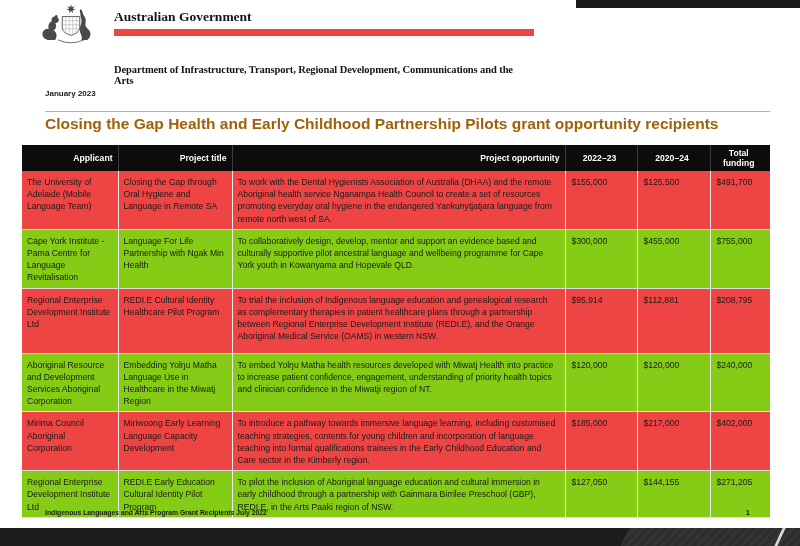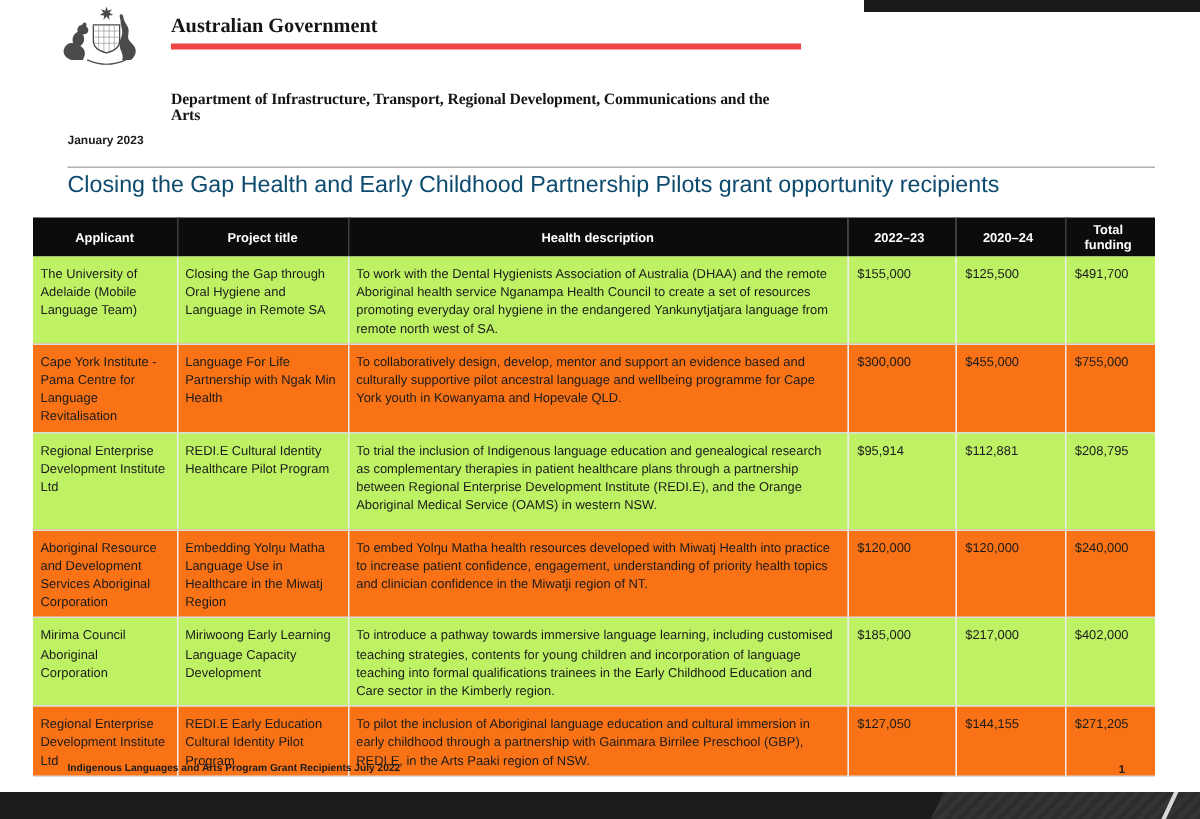--- a/index.html
+++ b/index.html
@@ -6,41 +6,41 @@
   body { width:800px; height:546px; background:#ffffff; font-family:"Liberation Sans", sans-serif; }
   .page { position:relative; width:800px; height:546px; background:#ffffff; overflow:hidden; }
 
   
   .top-right-bar { position:absolute; left:576px; top:0; width:224px; height:8px; background:#1a1a1a; }
 
   
   .gov-header { position:absolute; left:36px; top:3px; display:flex; align-items:flex-start; }
   .crest { width:70px; height:54px; flex:0 0 auto; }
   .gov-text { margin-left:8px; padding-top:6px; width:420px; }
-  .gov-name { font-family:"Liberation Serif", serif; font-weight:bold; font-size:13.5px; color:#151515; padding-bottom:4px; border-bottom:4px solid #ef4444; }
+  .gov-name { font-family:"Liberation Serif", serif; font-weight:bold; font-size:13.5px; color:#151515; padding-bottom:4px; border-bottom:7px solid #ef4444; }
   .dept-name { font-family:"Liberation Serif", serif; font-weight:bold; font-size:10.5px; color:#151515; padding-top:4px; letter-spacing:-0.1px;margin-top:24px; }
 
   .doc-date { position:absolute; left:45px; top:89px; font-size:8px; font-weight:bold; color:#1a1a1a; }
   .date-rule { position:absolute; left:45px; top:111px; width:725px; height:1px; background:#b0b0b0; }
-  .doc-title { position:absolute; left:45px; top:115px; margin:0; font-size:15.5px; font-weight:400; color:#0c4a6e; letter-spacing:0; }
+  .doc-title { position:absolute; left:45px; top:115px; margin:0; font-size:15.5px; font-weight:700; color:#a16207; letter-spacing:0; }
 
   
   .grant-table { position:absolute; left:22px; top:145px; width:748px; border-collapse:collapse; table-layout:fixed; }
   .grant-table th {
     background:#0c0c0c; color:#ffffff; font-size:8.6px; font-weight:bold;
-    text-align:center; padding:3px 5px; border-right:1px solid #3c3c3c; vertical-align:middle;
+    text-align:right; padding:3px 5px; border-right:1px solid #3c3c3c; vertical-align:middle;
   }
   .grant-table th.money { text-align:center; padding-right:8px; }
   .grant-table td {
     font-size:8.6px; color:#1a1a1a; line-height:1.42; vertical-align:top;
     padding:5px 6px 4px 5px; border-bottom:1px solid #dcdcdc; border-right:1px solid #ececec;
-    background:#bef264;
+    background:#ef4444;
   }
   .grant-table td.money { padding-left:6px; white-space:nowrap; }
-  .grant-table tr.alt td { background:#f97316; }
+  .grant-table tr.alt td { background:#84cc16; }
   .grant-table td:last-child, .grant-table th:last-child { border-right:none; }
 
   
   .footer-ref { position:absolute; left:45px; top:509px; font-size:6.8px; font-weight:bold; color:#1a1a1a; }
   .footer-page { position:absolute; right:50px; top:508px; font-size:7.5px; font-weight:bold; color:#1a1a1a; }
 
   
   .bottom-bar { position:absolute; left:0; bottom:0; width:800px; height:18px; background:#1c1c1c; overflow:hidden; }
   .bar-light {
     position:absolute; left:630px; top:-2px; width:200px; height:24px;
@@ -93,21 +93,21 @@
         <col style="width:114px">
         <col style="width:333px">
       <col style="width:72px">
         <col style="width:73px">
         <col style="width:60px">
     </colgroup>
     <thead>
       <tr>
         <th>Applicant</th>
         <th>Project title</th>
-        <th>Health description</th>
+        <th>Project opportunity</th>
         <th class="money">2022–23</th>
         <th class="money">2020–24</th>
         <th class="money">Total funding</th>
       </tr>
     </thead>
     <tbody id="tbody">
         <tr style="height: 55px;">
           <td>The University of Adelaide (Mobile Language Team)</td>
           <td>Closing the Gap through Oral Hygiene and Language in Remote SA</td>
           <td>To work with the Dental Hygienists Association of Australia (DHAA) and the remote Aboriginal health service Nganampa Health Council to create a set of resources promoting everyday oral hygiene in the endangered Yankunytjatjara language from remote north west of SA.</td>

